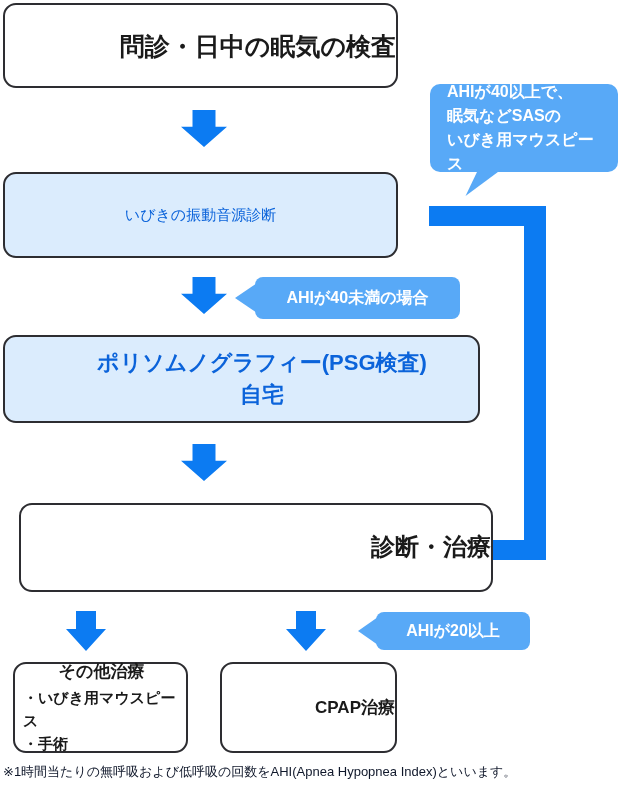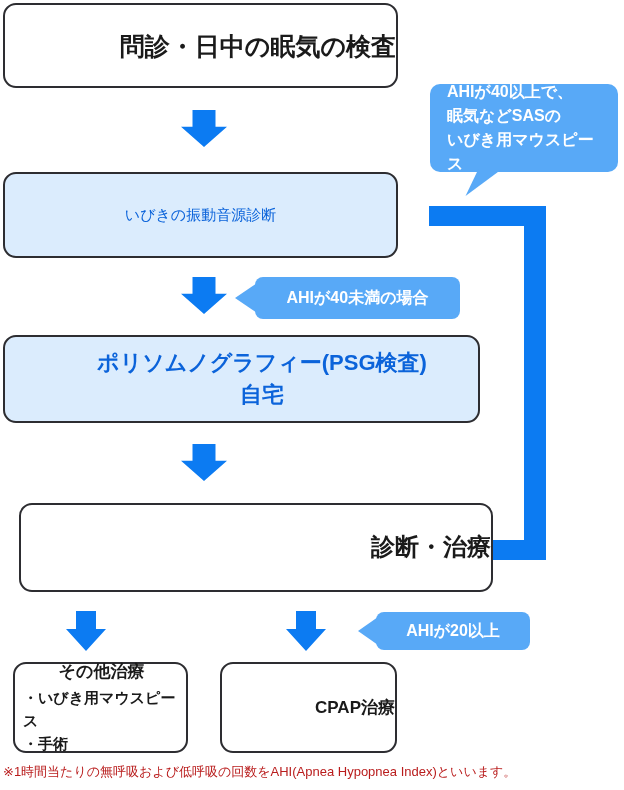--- a/index.html
+++ b/index.html
@@ -41,21 +41,21 @@
   .callout-tail{position:absolute;background:#58a9f7;
     clip-path:polygon(38% 0,100% 0,4% 100%);}
 
   
   .other-inner{width:100%;box-sizing:border-box;padding:0 6px 0 8px;text-align:left;}
   .other-title{font-size:17px;font-weight:700;color:#1a1a1a;text-align:center;line-height:1.55;}
   .other-item{font-size:15px;font-weight:700;color:#1a1a1a;line-height:1.55;}
   .cpap-label{font-size:17px;font-weight:700;color:#1a1a1a;}
 
   .footer-note{position:absolute;left:3px;top:763px;width:620px;
-    font-size:13px;color:#b91c1c;line-height:1.4;}
+    font-size:13px;color:#0f172a;line-height:1.4;}
 </style>
 </head>
 <body>
 
 <div id="canvas">
 
   <div class="fbox white" style="left:3px;top:3px;width:395px;height:85px;">
     <div class="box-label-lg">問診・日中の眠気の検査</div>
   </div>
 

